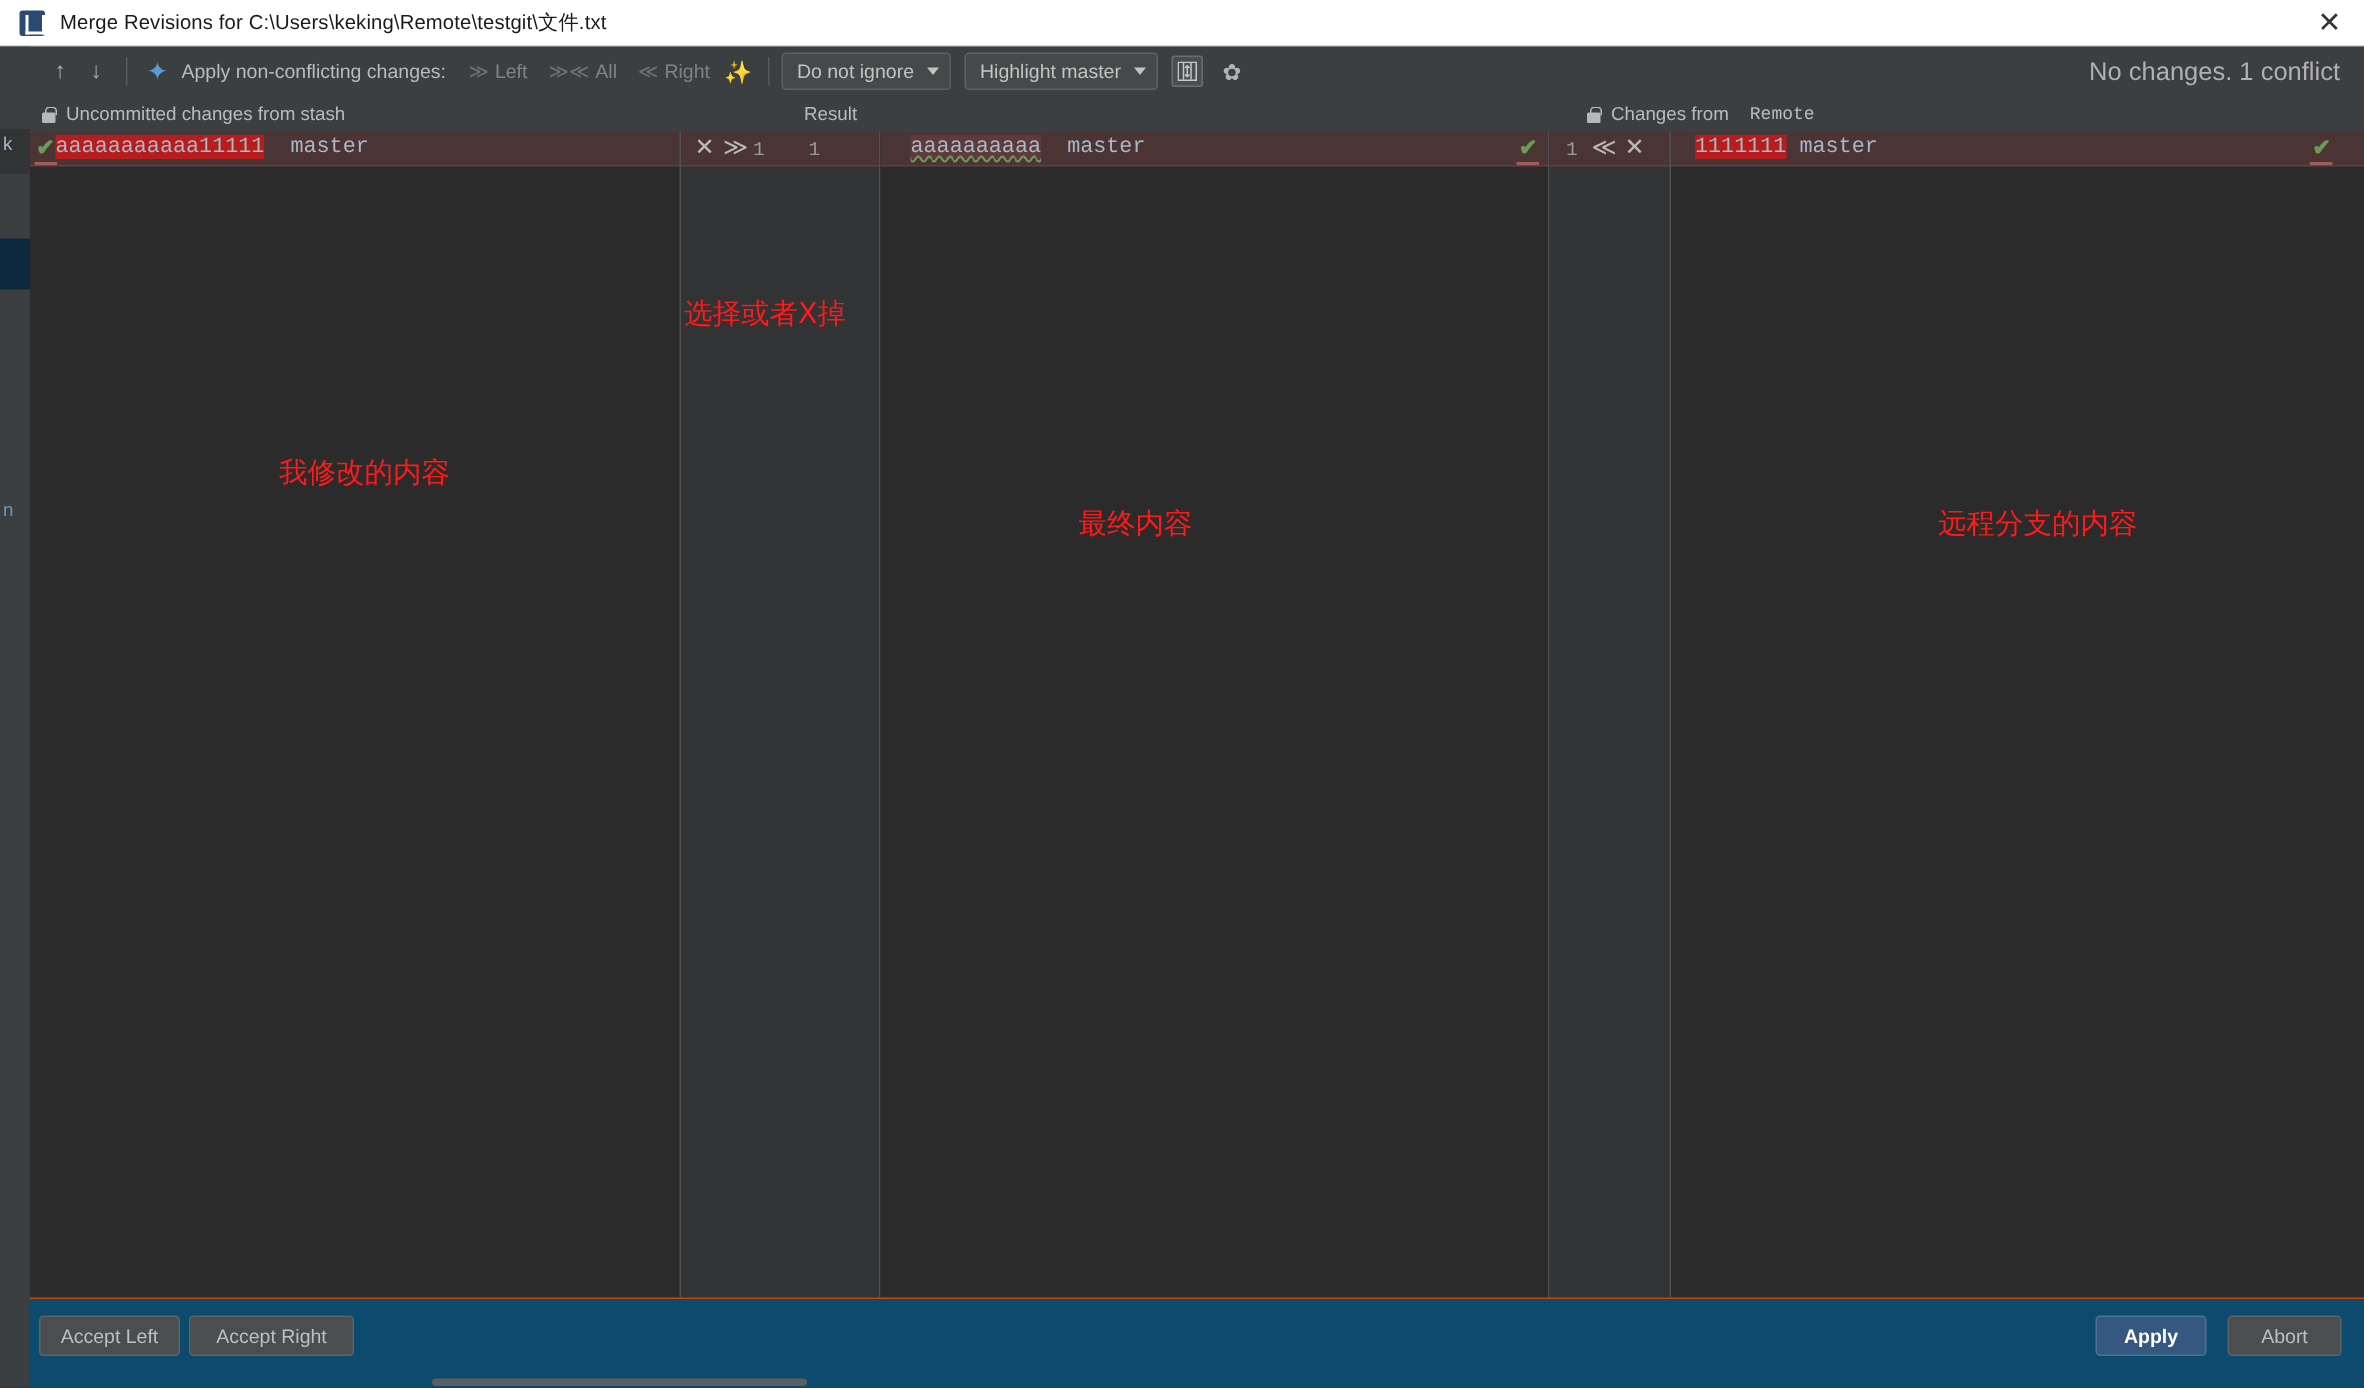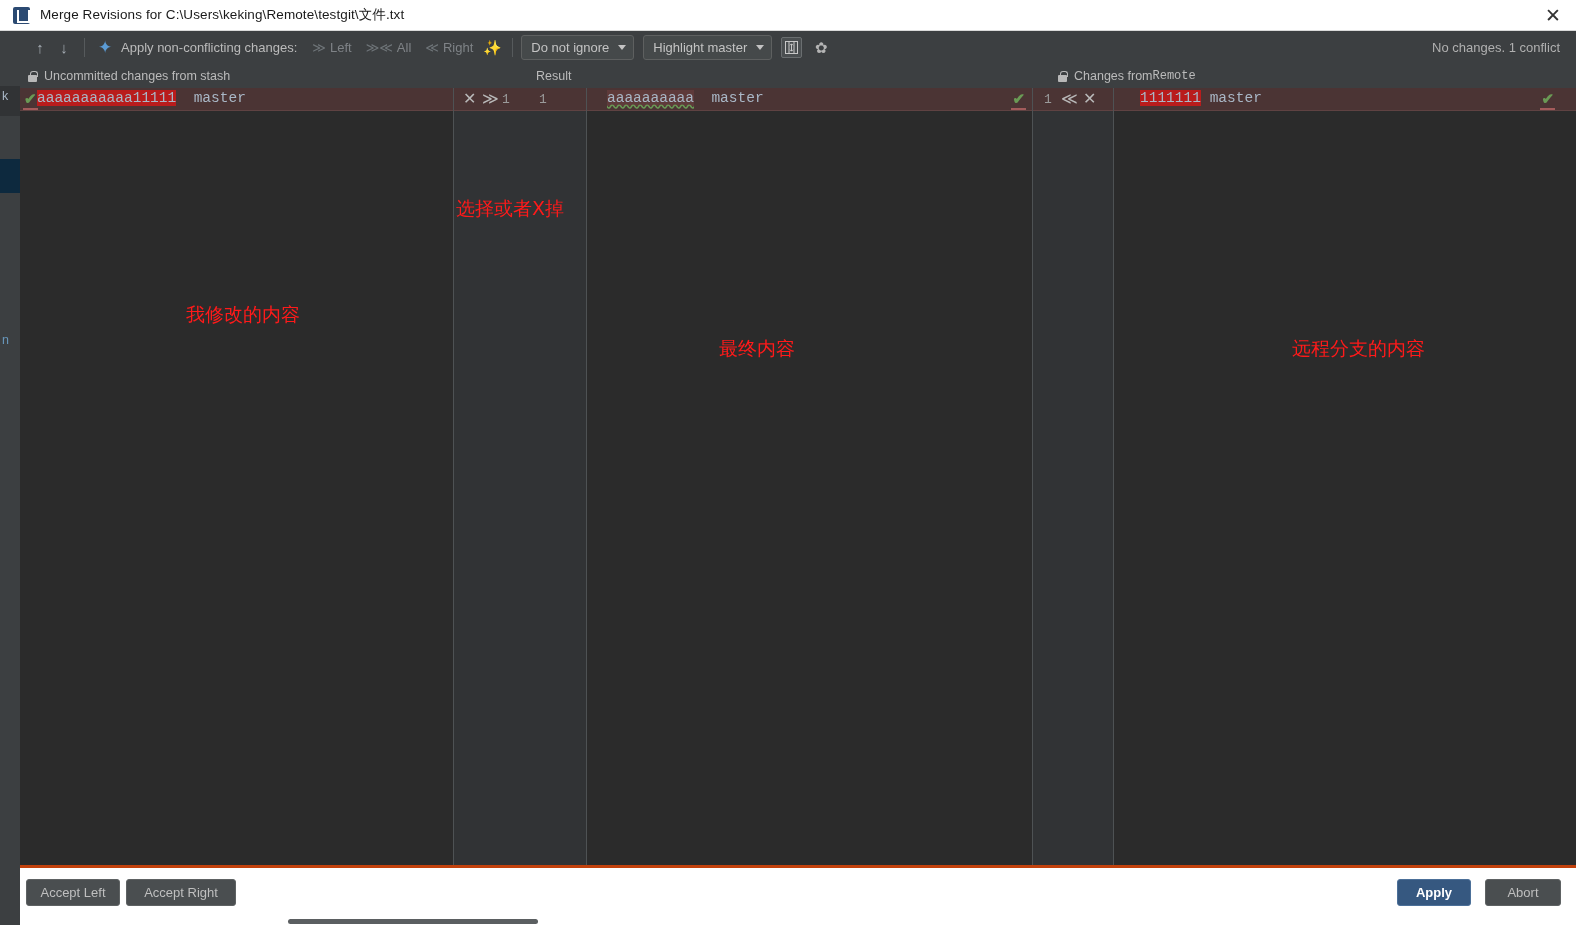--- a/index.html
+++ b/index.html
@@ -68,21 +68,21 @@
     font-size: 13px; color: #c3c3c3; white-space: nowrap; margin-right: 9px;
   }
   .combo .caret { width: 0; height: 0; border-left: 4.5px solid transparent; border-right: 4.5px solid transparent; border-top: 5px solid #c3c3c3; }
   .tb-sq {
     width: 21px; height: 21px; display: flex; align-items: center; justify-content: center;
     border: 1px solid #6a6e70; border-radius: 2px; background: #4a4e50; margin-right: 8px; flex: none;
   }
   .tb-gear { width: 22px; height: 22px; display: flex; align-items: center; justify-content: center; color: #b4b4b4; font-size: 15px; }
   .tb-status {
     position: absolute; right: 16px; top: 0; height: 33px; display: flex; align-items: center;
-    font-size: 13px; color: #b0b0b0; white-space: nowrap;
+    font-size: 17px; color: #b0b0b0; white-space: nowrap;
   }
 
   
   .hdrbar { position: absolute; left: 20px; top: 64px; width: 1556px; height: 24px; background: #3c3f41; }
   .hdr { position: absolute; top: 0; height: 24px; display: flex; align-items: center; font-size: 12.5px; color: #bbbbbb; white-space: nowrap; }
   .lock {
     width: 9px; height: 11px; position: relative; margin-right: 7px; flex: none;
   }
   .lock:before {
     content: ""; position: absolute; left: 1.5px; top: 0; width: 6px; height: 5px;
@@ -128,21 +128,21 @@
 
   
   .note {
     position: absolute; color: #ff1a1a; font-family: "DejaVu Sans", sans-serif;
     font-size: 19px; white-space: nowrap; font-weight: 500;
   }
 
   
   .bottombar {
     position: absolute; left: 20px; top: 865px; width: 1556px; height: 60px;
-    background: #ffffff; border-top: 3px solid #c2410c;
+    background: #0c4a6e; border-top: 1px solid #c2410c;
   }
   .btn {
     position: absolute; height: 27px; border-radius: 3px; border: 1px solid #5e6263;
     background: #4a4e50; color: #bfbfbf; font-size: 13px;
     display: flex; align-items: center; justify-content: center; padding: 0 12px;
     white-space: nowrap;
   }
   .btn.primary {
     background: #365880; border: 1px solid #4c7099; color: #ffffff; font-weight: bold;
   }
@@ -217,21 +217,21 @@
     <div class="hdr" style="left:8px;">
       <span class="lock"></span>
       <span>Uncommitted changes from stash</span>
     </div>
     <div class="hdr" style="left:516px;">
       <span>Result</span>
     </div>
     <div class="hdr" style="left:1038px;">
       <span class="lock"></span>
       <span>Changes from</span>
-      <span class="mono-word" style="margin-left:0;">Remote</span>
+      <span class="mono-word" style="margin-left:14px;">Remote</span>
     </div>
   </div>
 
   <div class="editors">
 
     <div class="pane left">
       <div class="band"></div>
       <div class="band-line"></div>
       <div class="gcheck" style="left:4px; top:3px;">✔</div>
       <div class="code" style="left:17px;"><span class="hl">aaaaaaaaaaa11111</span>  <span class="tag">master</span></div>
@@ -268,21 +268,21 @@
       <div class="gnum" style="left:11px; top:4px;">1</div>
       <div class="gicon" style="left:28px; top:3px;">≪</div>
       <div class="gicon" style="left:50px; top:3px;">✕</div>
     </div>
 
     <div class="vsep" style="left:1093px;"></div>
 
     <div class="pane right">
       <div class="band"></div>
       <div class="band-line"></div>
-      <div class="code" style="left:26px;text-align:right;"><span class="hl">1111111</span> <span class="tag">master</span></div>
+      <div class="code" style="left:16px;text-align:right;"><span class="hl">1111111</span> <span class="tag">master</span></div>
       <div class="gcheck" style="right:22px; top:3px;">✔</div>
       <div class="note" style="left:178px; top:248px;">远程分支的内容</div>
     </div>
 
   </div>
 
   <div class="bottombar">
     <div class="btn" style="left:6px; top:11px; width:94px;">Accept Left</div>
     <div class="btn" style="left:106px; top:11px; width:110px;">Accept Right</div>
     <div class="btn primary" style="right:105px; top:11px; width:74px;">Apply</div>

